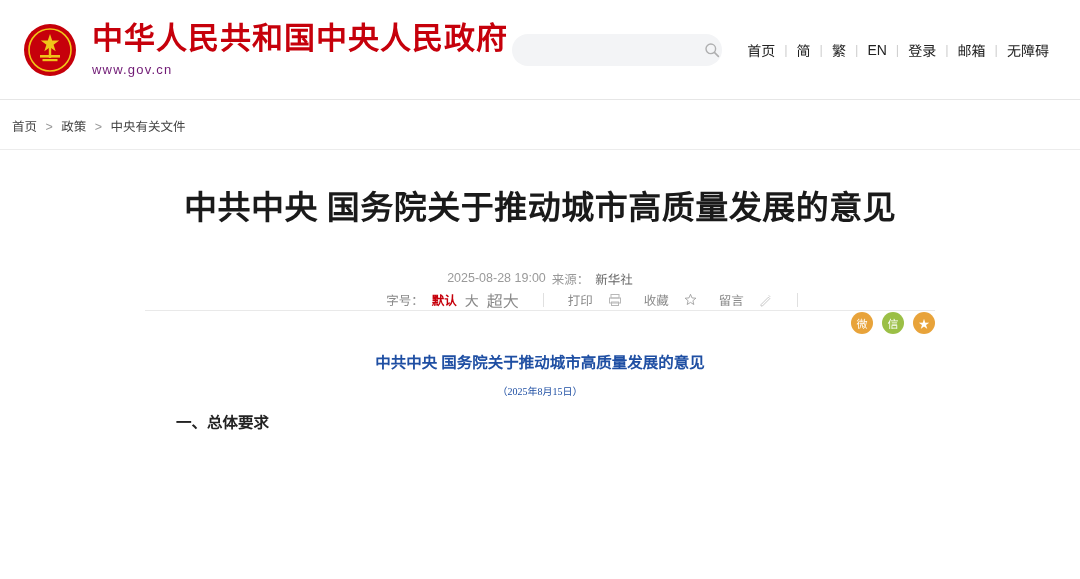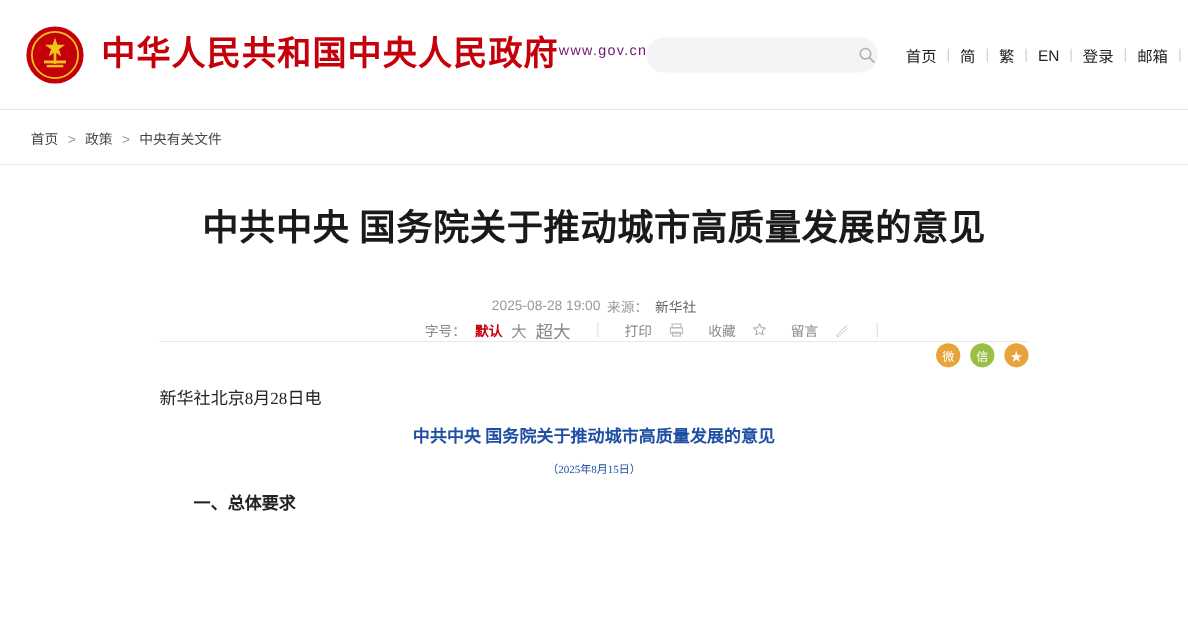--- a/index.html
+++ b/index.html
@@ -27,21 +27,21 @@
   }
   .emblem {
     width: 56px;
     height: 56px;
     margin-right: 14px;
     flex: none;
     position: relative;
   }
   .emblem svg { display: block; }
 
-  .brand-block { display: flex; flex-direction: row; justify-content: center; }
+  .brand-block { display: flex; flex-direction: column; justify-content: center; }
   .brand-title {
     font-family: "Liberation Serif", serif;
     font-weight: bold;
     font-size: 31px;
     color: #c6000b;
     letter-spacing: 1px;
     line-height: 1.1;
     white-space: nowrap;
   }
   .brand-sub {
@@ -97,21 +97,21 @@
   }
   .nav-sep {
     color: #d0d0d0;
     font-size: 13px;
   }
 
   
   .breadcrumb {
     font-size: 12.5px;
     color: #444;
-    padding: 16px 0 14px 28px;
+    padding: 16px 0 14px 12px;
     border-bottom: 1px solid #ececec;
   }
   .breadcrumb a { color: #444; text-decoration: none; }
   .breadcrumb .sep { color: #999; margin: 0 5px; }
 
   
   .article {
     width: 790px;
     margin: 0 auto;
     padding-top: 36px;
@@ -319,20 +319,19 @@
 
     <div class="meta-right">
       <span class="circle-btn c-weibo">微</span>
       <span class="circle-btn c-wechat">信</span>
       <span class="circle-btn c-fav">★</span>
     </div>
 
   </div>
 
   <div class="content">
-    <p class="dateline">新华社北京8月28日电</p>
     <p class="doc-title">中共中央 国务院关于推动城市高质量发展的意见</p>
     <p class="doc-date">（2025年8月15日）</p>
     <p class="section-head">一、总体要求</p>
 
   </div>
 
 </div>
 
 </body></html>

